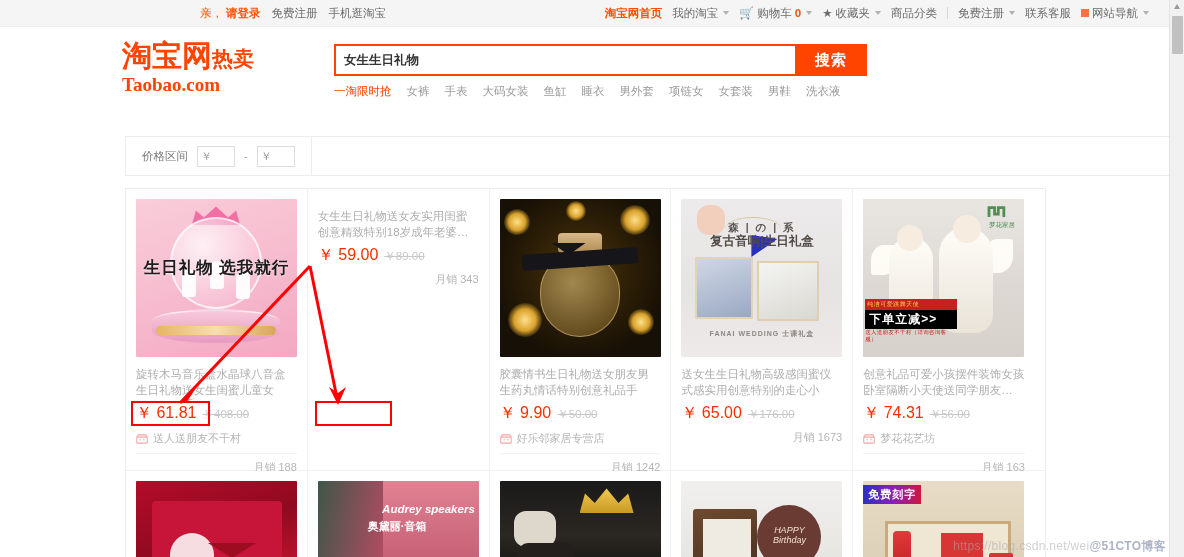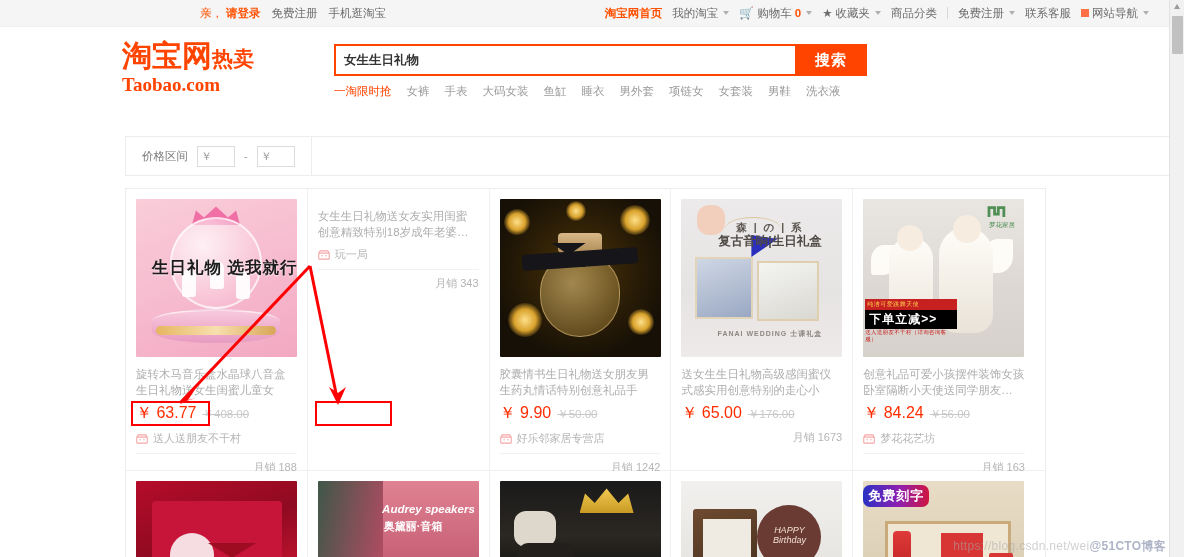--- a/index.html
+++ b/index.html
@@ -228,21 +228,21 @@
     z-index: 30;
   }
 
   
   .annot-arrow { position: absolute; left: 0; top: 0; z-index: 29; pointer-events: none; }
 
   
   .img-banner {
     position: absolute; left: 0; right: 0;
     text-align: center; color: #1c1c1c;
-    font-weight: bold; white-space: nowrap; margin-left: 16px;
+    font-weight: bold; white-space: nowrap;
   }
   .ph1 { background: linear-gradient(160deg,#f9cdd9 0%,#f7bfd1 40%,#f3a8c2 100%); }
   .ph1 .dome {
     position: absolute; left: 34px; top: 18px;
     width: 92px; height: 92px; border-radius: 50%;
     background: radial-gradient(circle at 35% 30%, rgba(255,255,255,.75), rgba(255,225,238,.35) 60%, rgba(240,160,196,.2) 100%);
     border: 2px solid rgba(255,255,255,.7);
   }
   .ph1 .crown {
     position: absolute; left: 56px; top: 6px; width: 48px; height: 20px;
@@ -327,22 +327,22 @@
   .ph8 { background: linear-gradient(180deg,#1a1a1a 0%,#2b2722 60%,#161512 100%); }
   .ph8 .crown { position:absolute; left:80px; top:6px; width:54px; height:26px; background:linear-gradient(180deg,#f2cb52,#c99a24); clip-path: polygon(0 100%,10% 25%,28% 62%,50% 6%,72% 62%,90% 25%,100% 100%);}
   .ph8 .blob1 { position:absolute; left:14px; top:30px; width:42px; height:36px; border-radius:12px; background:#ddd7cc;}
   .ph8 .blob2 { position:absolute; left:18px; top:62px; width:56px; height:44px; border-radius:10px; background:#221f1c;}
   .ph9 { background: linear-gradient(180deg,#f1f0ee 0%,#e6e4e0 100%); }
   .ph9 .frame { position:absolute; left:12px; top:28px; width:64px; height:62px; background:linear-gradient(160deg,#6e4a30,#4a3220); border-radius:3px;}
   .ph9 .frame .in { position:absolute; left:10px; top:10px; right:6px; bottom:6px; background:#efeae2;}
   .ph9 .disc { position:absolute; left:76px; top:24px; width:64px; height:64px; border-radius:50%; background:#6a3b33;}
   .ph9 .disc .txt { position:absolute; left:0; right:0; top:20px; text-align:center; color:#f3e2d2; font-size:9px; font-style:italic;}
   .ph10 { background: linear-gradient(180deg,#e8dcc6 0%,#dccfb6 100%); }
-  .ph10 .tag { position:absolute; left:0; top:4px; padding:2px 5px; font-size:13px; font-weight:bold; color:#ffffff;
-                background: linear-gradient(90deg,#2a31c4 0%,#8f1fb0 55%,#cf1640 100%); letter-spacing:1px;border-radius:7px;}
+  .ph10 .tag { position:absolute; left:0; top:4px; padding:2px 5px; font-size:11px; font-weight:bold; color:#ffffff;
+                background: linear-gradient(90deg,#2a31c4 0%,#8f1fb0 55%,#cf1640 100%); letter-spacing:1px;}
   .ph10 .tray { position:absolute; left:22px; top:40px; width:126px; height:64px; background:#efe6d4; border:3px solid #caa97a;}
   .ph10 .bottle { position:absolute; left:30px; top:50px; width:18px; height:48px; border-radius:4px; background:linear-gradient(180deg,#e03a3a,#b71f1f);}
   .ph10 .note { position:absolute; left:78px; top:52px; width:42px; height:40px; background:#d83535;}
   .ph10 .usb { position:absolute; left:126px; top:72px; width:24px; height:12px; background:#d83535; border-radius:2px;}
 
   .watermark {
     position: absolute; right: 18px; bottom: 2px;
     font-size: 12px; color: rgba(170,170,170,.55);
     letter-spacing: .3px; white-space: nowrap;
     font-family: "Liberation Sans", sans-serif;
@@ -450,45 +450,40 @@
           <div class="dome"></div>
           <div class="horse" style="left:46px;top:70px;"></div>
           <div class="horse" style="left:74px;top:62px;"></div>
           <div class="horse" style="left:100px;top:72px;"></div>
           <div class="base"></div>
           <div class="gold"></div>
           <div class="img-banner banner1">生日礼物 选我就行</div>
         </div>
         <div class="card-title">旋转木马音乐盒水晶球八音盒生日礼物送女生闺蜜儿童女孩…</div>
         <div class="price-line">
-          <span class="price-now">￥ 63.77</span>
+          <span class="price-now">￥ 61.81</span>
           <span class="price-old">￥408.00</span>
         </div>
         <div class="shop-line">
           <svg class="shop-icon" viewBox="0 0 16 13">
             <rect x="1" y="4" width="14" height="8" rx="1" fill="none" stroke="#f6a6a6" stroke-width="1.4"></rect>
             <path d="M1 4 L3 1 H13 L15 4" fill="none" stroke="#f6a6a6" stroke-width="1.4"></path>
             <circle cx="5.5" cy="7.5" r="1" fill="#f6a6a6"></circle>
             <circle cx="10.5" cy="7.5" r="1" fill="#f6a6a6"></circle>
           </svg>
           <span>送人送朋友不干村</span>
         </div>
         <div class="sales-line">月销 188</div>
       </div>
 
       <div class="card">
         <div class="card-title">女生生日礼物送女友实用闺蜜创意精致特别18岁成年老婆…</div>
-        <div class="shop-line">
-          <svg class="shop-icon" viewBox="0 0 16 13">
-            <rect x="1" y="4" width="14" height="8" rx="1" fill="none" stroke="#f6a6a6" stroke-width="1.4"></rect>
-            <path d="M1 4 L3 1 H13 L15 4" fill="none" stroke="#f6a6a6" stroke-width="1.4"></path>
-            <circle cx="5.5" cy="7.5" r="1" fill="#f6a6a6"></circle>
-            <circle cx="10.5" cy="7.5" r="1" fill="#f6a6a6"></circle>
-          </svg>
-          <span>玩一局</span>
+        <div class="price-line">
+          <span class="price-now">￥ 59.00</span>
+          <span class="price-old">￥89.00</span>
         </div>
         <div class="sales-line">月销 343</div>
       </div>
 
       <div class="card">
         <div class="card-img ph3">
           <div class="bokeh" style="left:4px;top:10px;width:26px;height:26px;"></div>
           <div class="bokeh" style="left:120px;top:6px;width:30px;height:30px;"></div>
           <div class="bokeh" style="left:8px;top:104px;width:34px;height:34px;"></div>
           <div class="bokeh" style="left:128px;top:110px;width:26px;height:26px;"></div>
@@ -547,21 +542,21 @@
             <text x="17" y="25" font-size="7" fill="#4f8f54" text-anchor="middle" font-family="DejaVu Sans">梦花家居</text>
           </svg>
           <div class="promo">
             <div class="t1">纯洁可爱跳舞天使</div>
             <div class="t2">下单立减&gt;&gt;</div>
             <div class="t3">送人送朋友不干村（详询咨询客服）</div>
           </div>
         </div>
         <div class="card-title">创意礼品可爱小孩摆件装饰女孩卧室隔断小天使送同学朋友…</div>
         <div class="price-line">
-          <span class="price-now">￥ 84.24</span>
+          <span class="price-now">￥ 74.31</span>
           <span class="price-old">￥56.00</span>
         </div>
         <div class="shop-line">
           <svg class="shop-icon" viewBox="0 0 16 13">
             <rect x="1" y="4" width="14" height="8" rx="1" fill="none" stroke="#f6a6a6" stroke-width="1.4"></rect>
             <path d="M1 4 L3 1 H13 L15 4" fill="none" stroke="#f6a6a6" stroke-width="1.4"></path>
             <circle cx="5.5" cy="7.5" r="1" fill="#f6a6a6"></circle>
             <circle cx="10.5" cy="7.5" r="1" fill="#f6a6a6"></circle>
           </svg>
           <span>梦花花艺坊</span>

